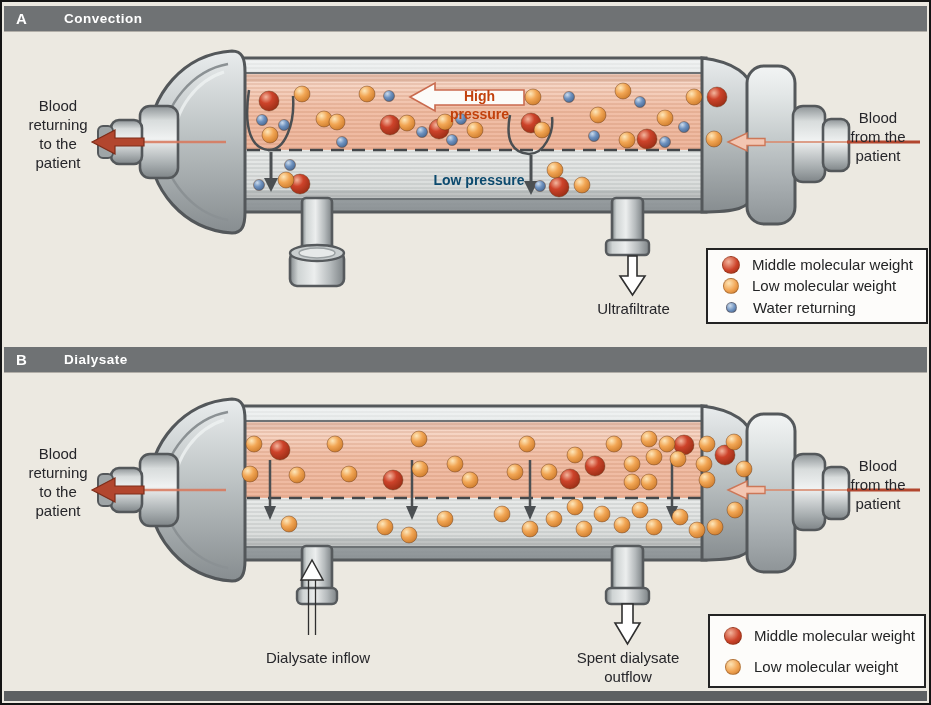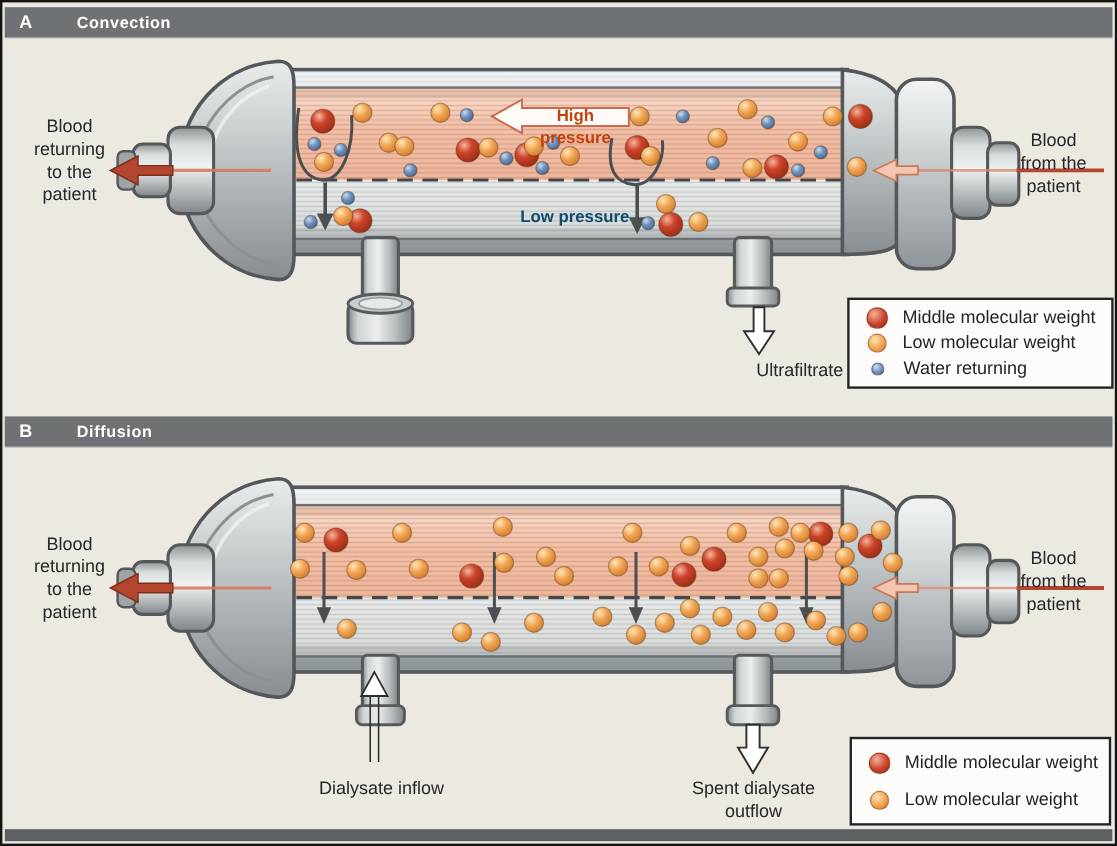--- a/index.html
+++ b/index.html
@@ -275,33 +275,33 @@
         <circle cx="733" cy="508" r="8" fill="url(#grad-low)" stroke="rgba(92,48,18,0.4)" stroke-width="1"></circle>
       </g>
   </svg>
 
   <div class="bar" style="top:4px;">
     <span class="letter">A</span>
     <span class="title">Convection</span>
   </div>
   <div class="bar" style="top:345px;">
     <span class="letter">B</span>
-    <span class="title">Diffusion</span>
+    <span class="title">Dialysate</span>
   </div>
 
   <div class="lbl" style="left:8px;top:95px;width:96px;">Blood
 returning
 to the
 patient</div>
   <div class="lbl" style="left:826px;top:107px;width:100px;">Blood
 from the
 patient</div>
   <div class="lbl pressure" id="lbl-a-high" style="left:433px;top:86px;width:89px;">High pressure</div>
   <div class="lbl pressure" id="lbl-a-low" style="left:427px;top:170px;width:100px;">Low pressure</div>
-  <div class="lbl" style="left:612px;top:298px;width:105px;">Ultrafiltrate</div>
+  <div class="lbl" style="left:579px;top:298px;width:105px;">Ultrafiltrate</div>
 
   <div class="lbl" style="left:8px;top:443px;width:96px;">Blood
 returning
 to the
 patient</div>
   <div class="lbl" style="left:826px;top:455px;width:100px;">Blood
 from the
 patient</div>
   <div class="lbl" style="left:560px;top:647px;width:132px;">Spent dialysate
 outflow</div>

